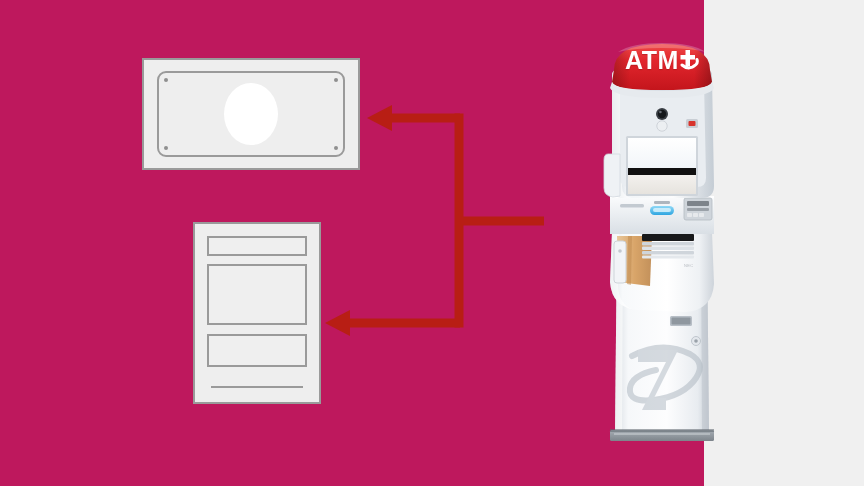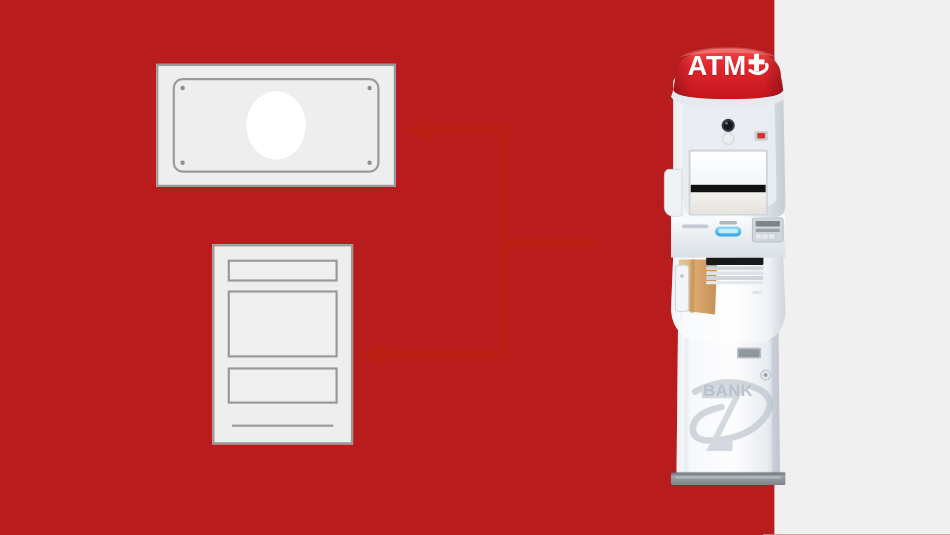--- a/index.html
+++ b/index.html
@@ -6,21 +6,21 @@
   html, body {
     width: 864px; height: 486px;
     overflow: hidden;
     font-family: "Liberation Sans", sans-serif;
   }
   body { background: #f0f0f0; }
 
   #stage {
     position: relative;
     width: 704px; height: 486px;
-    background: #b91c1c;
+    background: #be185d;
   }
 
   
   #banknote {
     position: absolute;
     left: 142px; top: 58px;
     width: 218px; height: 112px;
     background: #eeeeee;
     border: 2px solid #9a9a9a;
   }
@@ -316,18 +316,17 @@
     <div id="atm-sign-text">
       <span>ATM</span><span class="plusmark">
         <svg width="20" height="22" viewBox="0 0 20 22" style="display:inline-block;">
           <rect x="6.5" y="2" width="4.5" height="16" fill="#ffffff"></rect>
           <rect x="1.5" y="7" width="14.5" height="4.5" fill="#ffffff"></rect>
           <path d="M3 17 q7 6 14 -0.5 q2 -2 1 -5" fill="none" stroke="#ffffff" stroke-width="3" stroke-linecap="round"></path>
         </svg>
       </span>
     </div>
 
-    <div id="bank-logo-text">BANK</div>
 
     <div id="nec-mark">NEC</div>
   </div>
 
 </div>
 
 </body></html>

